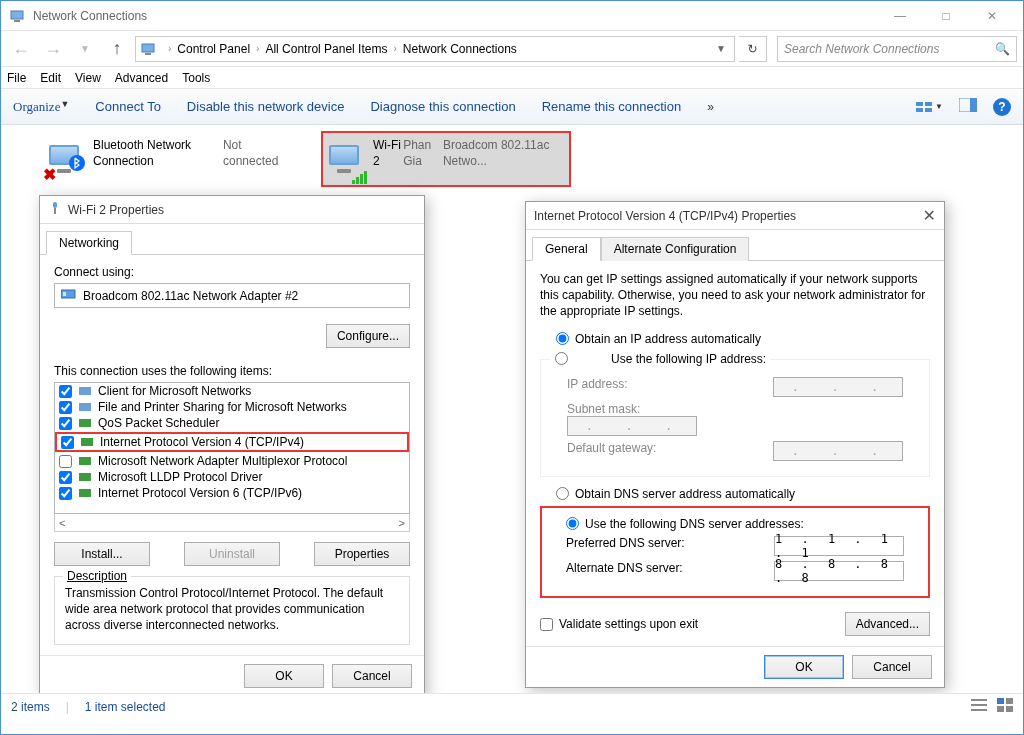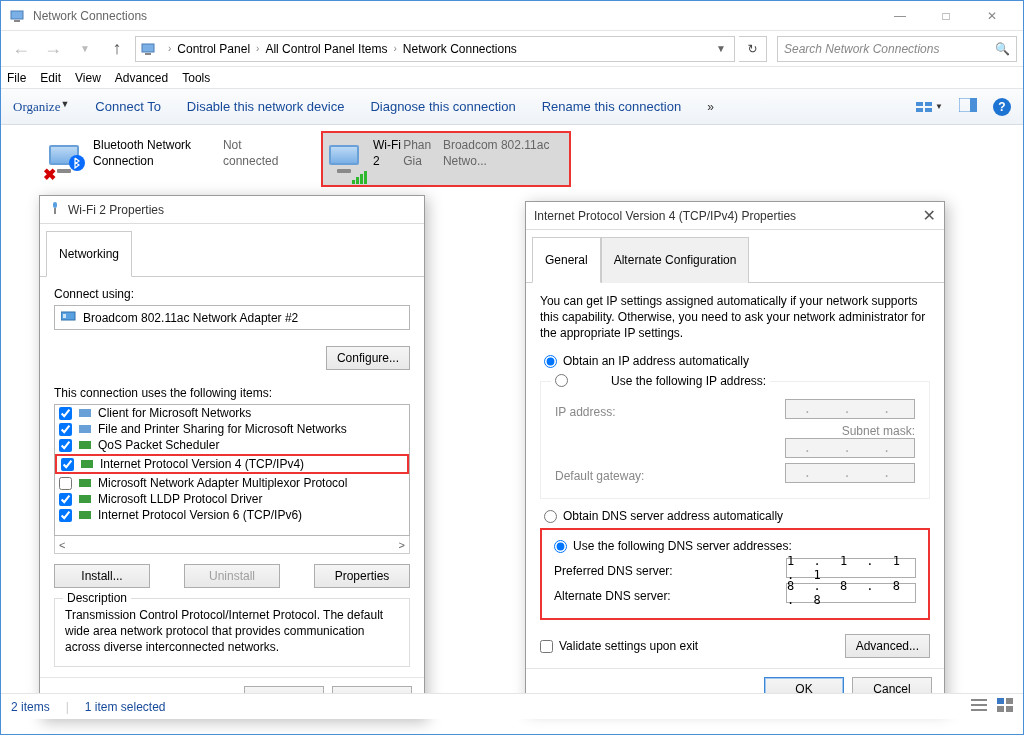--- a/index.html
+++ b/index.html
@@ -155,21 +155,21 @@
   }
   .dlg-title .close { margin-left:auto; font-size:16px; color:#555;}
   .tabstrip {
     display: flex;
     padding: 6px 6px 0 6px;
     gap: 0;
     border-bottom: 1px solid #ccc;
     font-size:12px;
   }
   .tab {
-    padding: 15px 12px;
+    padding: 4px 12px;
     border: 1px solid #ccc;
     border-bottom: none;
     background: #f0f0f0;
     position: relative;
     top: 1px;
   }
   .tab.active { background:#fff; border-bottom:1px solid #fff;}
   .dlg-body { padding: 10px 14px; font-size:12px; }
   .btn {
     min-width: 80px;
@@ -177,32 +177,32 @@
     border: 1px solid #adadad;
     background: linear-gradient(#f5f5f5,#e8e8e8);
     font-size: 12px;
     display: inline-flex;
     align-items: center;
     justify-content: center;
     padding: 0 10px;
   }
   .btn.disabled { color:#a0a0a0; }
   .btn.primary { border:1px solid #3e86d6; box-shadow: inset 0 0 0 1px #9fc7f0;}
-  .fieldrow { display:flex; align-items:flex-end; margin: 5px 4px; }
+  .fieldrow { display:flex; align-items:flex-start; margin: 5px 16px; }
   .fieldrow label { flex:1; }
   .ipbox {
     width: 130px; height: 20px;
     border: 1px solid #adadad;
     background:#fff;
     display:flex; align-items:center; justify-content:center;
     font-family: Consolas, monospace; letter-spacing: 6px; font-size:12px;
   }
   .ipbox.disabled { background:#f3f3f3; color:#aaa;}
   .groupbox { border:1px solid #ddd; padding:8px 10px 10px; margin-top:6px; position:relative;}
-  .groupbox .legend { position:absolute; top:-8px; left:8px; background:#fff; padding:0 4px; font-size:12px;}
+  .groupbox .legend { position:absolute; top:-8px; left:8px; background:#fff; padding:0 4px; font-size:12px;text-decoration:underline;}
   .listbox {
     border: 1px solid #b6b6b6;
     height: 132px;
     overflow-y: scroll;
     background:#fff;
     font-size:12px;
   }
   .listitem {
     display:flex; align-items:center; gap:6px; padding:1px 4px;
   }

